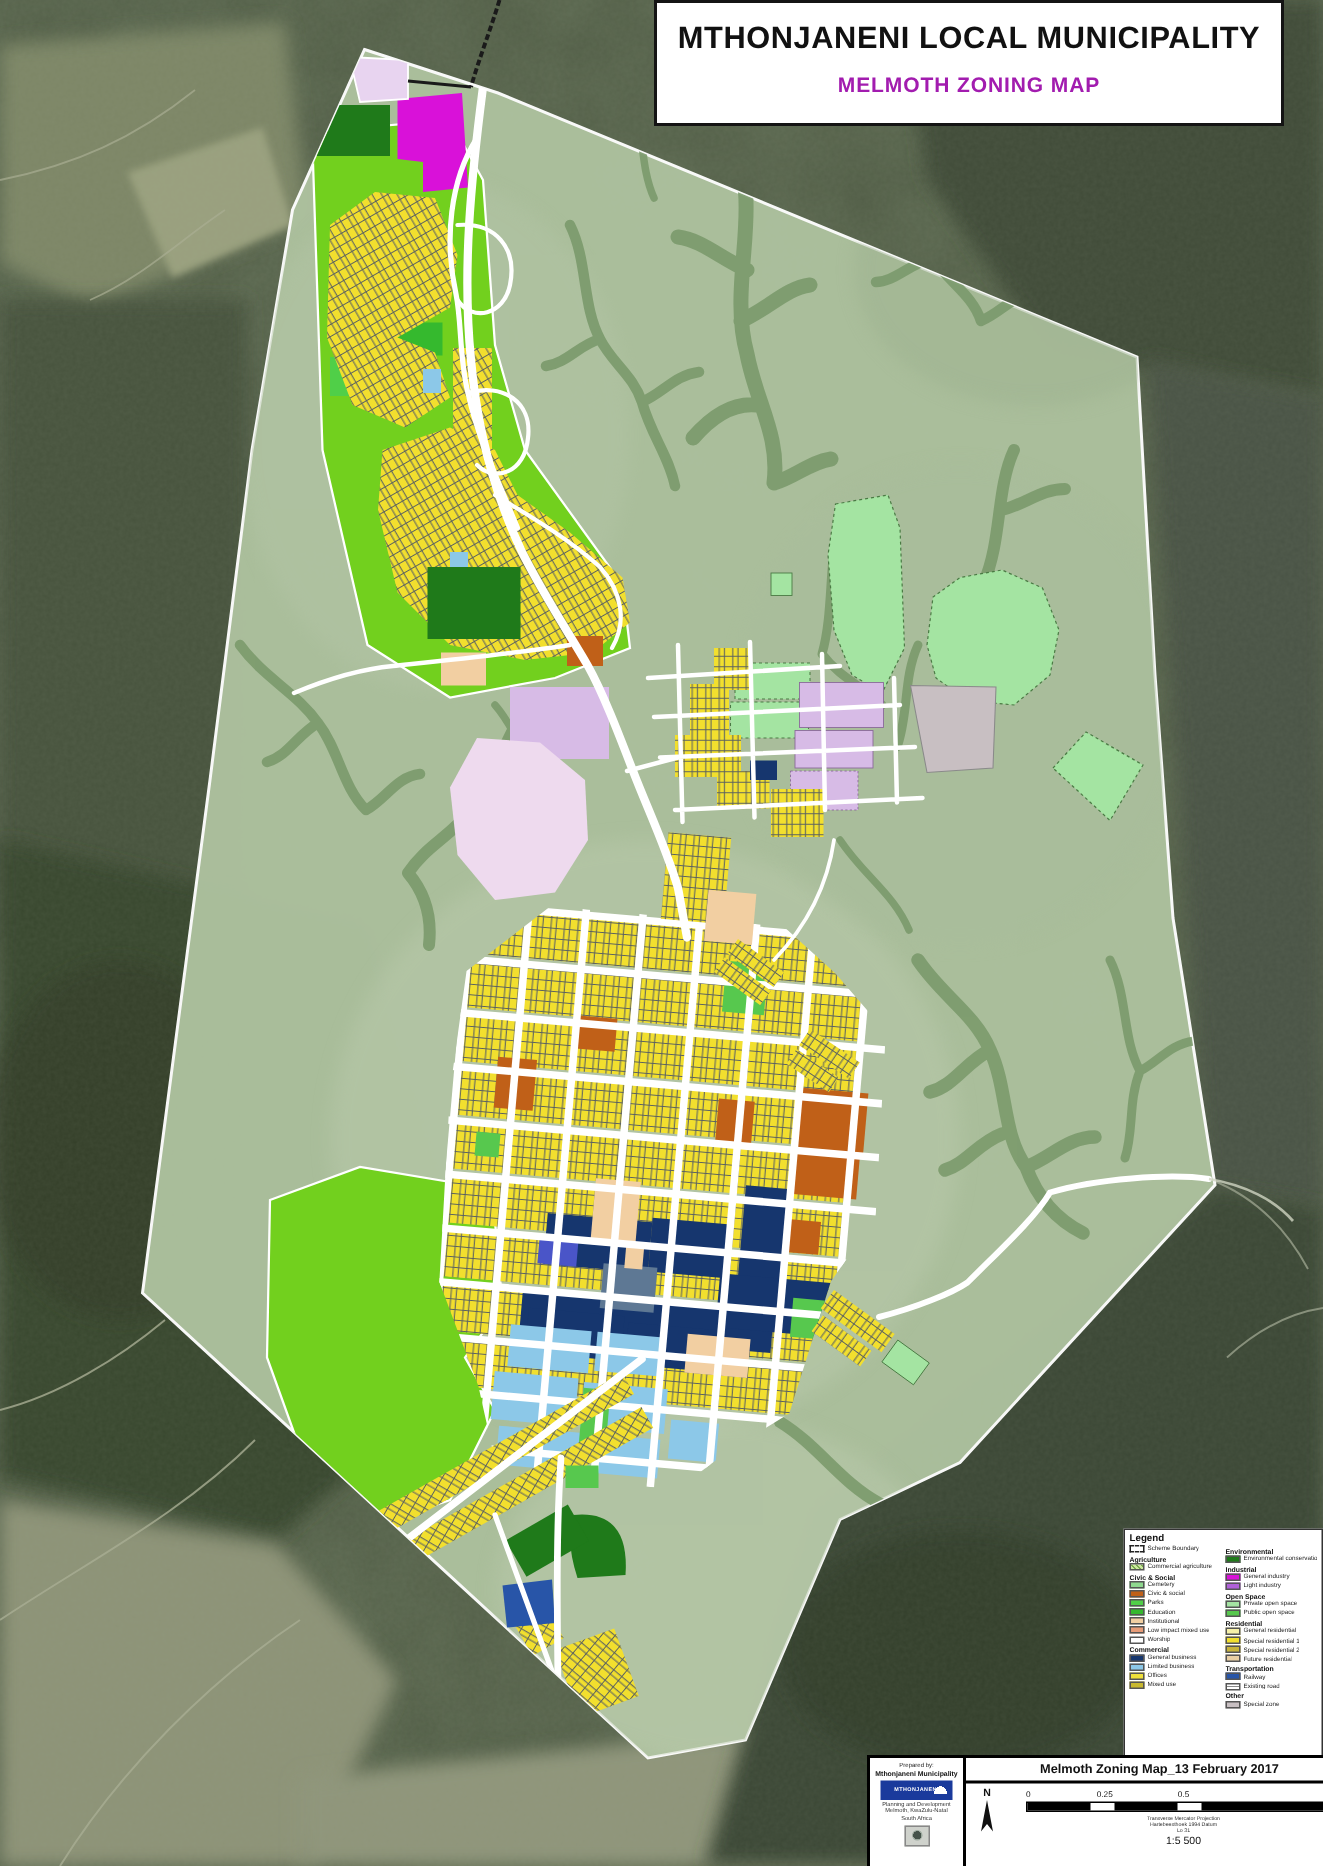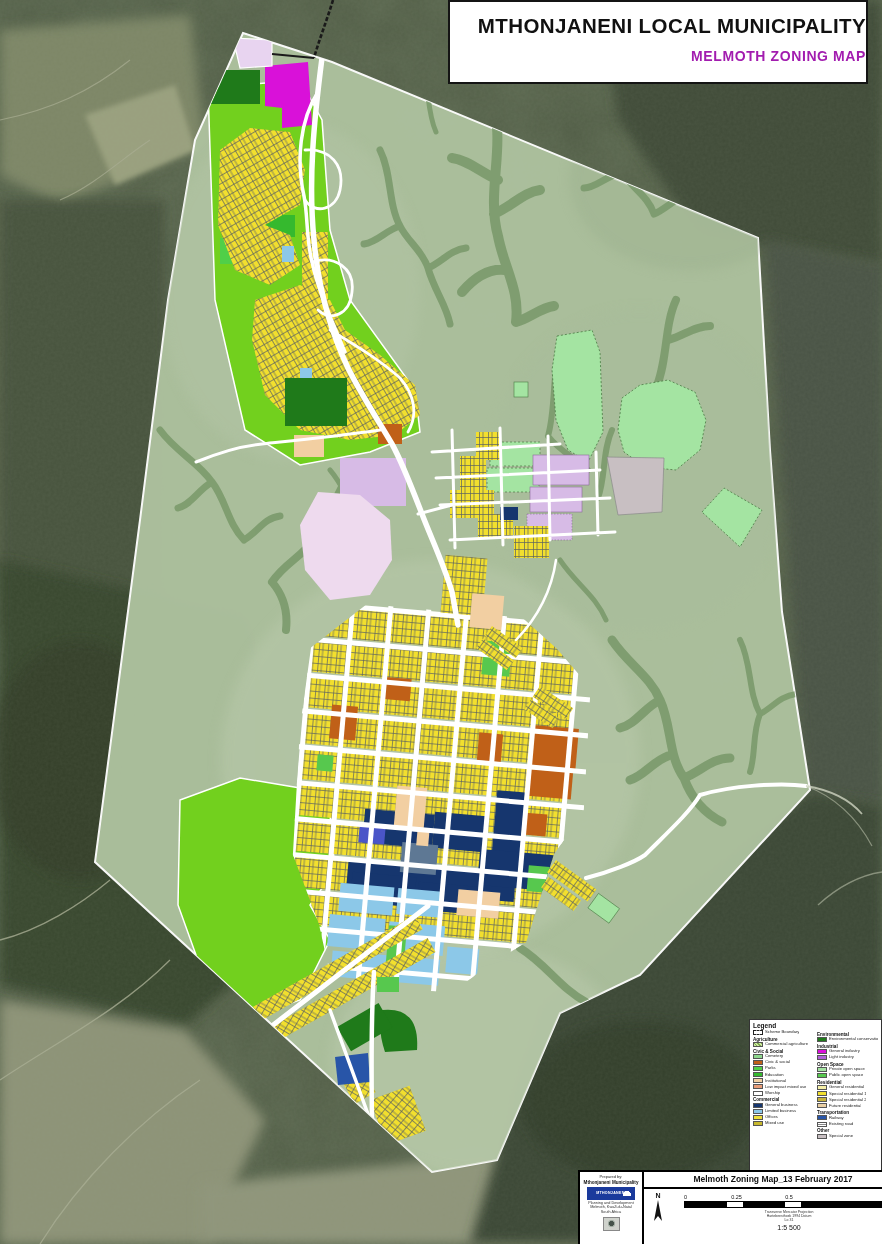--- a/index.html
+++ b/index.html
@@ -2,21 +2,21 @@
 <html style="--scheme-area: #aec29f; --stream: #7b9a6c; --road: #ffffff; --special-residential: #f2df2e; --general-residential: #f6f0a8; --medium-residential: #c8b43c; --future-residential: #e9cfa4; --general-business: #16366e; --limited-business: #8cc8e8; --offices: #efe03a; --mixed-use: #c8b82e; --civic-social: #c06018; --institutional: #f2cfa2; --low-impact-mixed: #e89c78; --worship: #ffffff; --cemetery: #8fd98f; --parks: #50cf48; --education: #35b92e; --public-open-space: #57c84e; --private-open-space: #a4e4a2; --conservation: #1f7a1a; --general-industry: #d911d9; --light-industry: #b060d8; --railway: #2855a8; --special-zone: #c8bfc2; --agriculture: #cde8a0; --lilac: #d7bbe6; --pink-future: #eedaee; --lavender: #e8d4f0; --chartreuse: #72d01e; --blue-violet: #4a55c8; --gray-blue: #5e7894; --sat-base: #515d46; --sat-dark: #38442f; --sat-light: #8f9476;"><head>
 <meta charset="utf-8">
 <style>
   html,body{margin:0;padding:0;background:#2b3226;}
   #stage{position:relative;width:882px;height:1244px;overflow:hidden;
          font-family:"Liberation Sans","DejaVu Sans",sans-serif;background:#515d46;}
   #map{position:absolute;left:0;top:0;}
 
   
   .title-box{position:absolute;left:436px;top:0;width:420px;height:84px;background:#fff;
-             border:2px solid #141414;text-align:right;box-sizing:border-box;margin-left:12px;}
+             border:2px solid #141414;text-align:center;box-sizing:border-box;}
   .title-box .t1{margin-top:12px;font-size:20.5px;font-weight:bold;color:#111;letter-spacing:.4px;}
   .title-box .t2{margin-top:10px;font-size:14px;font-weight:bold;color:#a21caf;letter-spacing:.6px;}
 
   
   .legend{position:absolute;left:749px;top:1019px;width:133px;height:153px;background:#fff;
           border:1px solid #333;box-sizing:border-box;padding:2px 3px;}
   .legend .lg-title{font-size:6.5px;font-weight:bold;color:#111;margin-bottom:1px;}
   .lg-cols{display:flex;gap:3px;}
   .lg-col{flex:1;min-width:0;}
   .lg-h{font-size:4.6px;font-weight:bold;color:#111;margin:1.5px 0 .5px 0;white-space:nowrap;overflow:hidden;}

